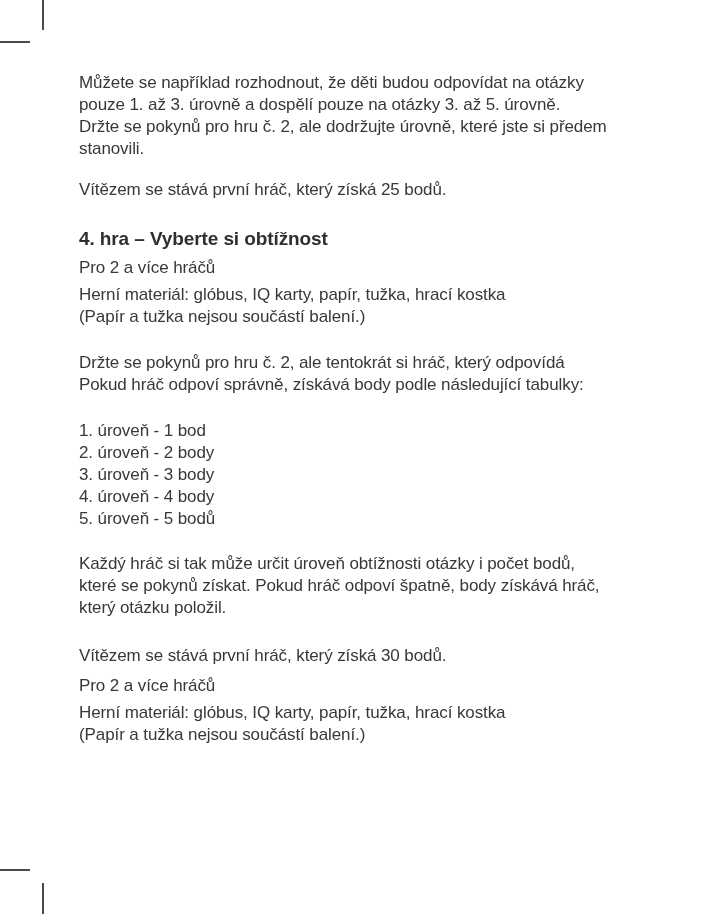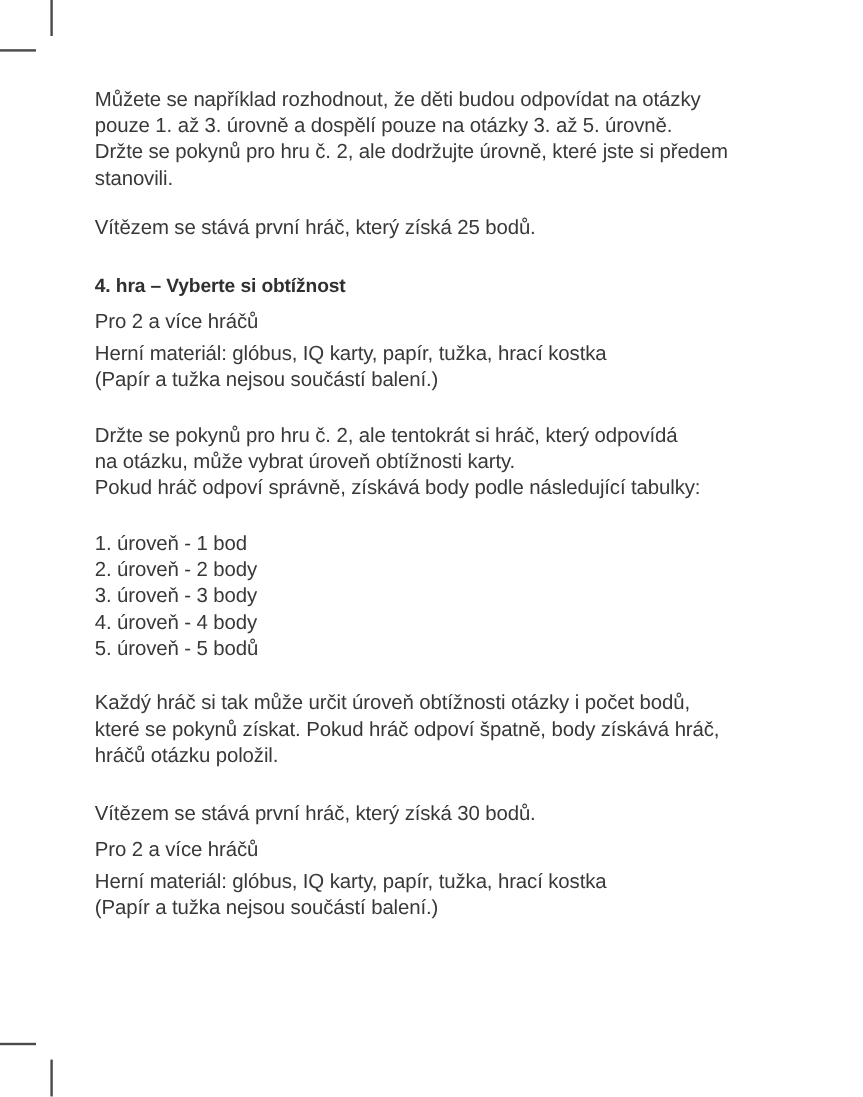--- a/index.html
+++ b/index.html
@@ -28,21 +28,21 @@
     top: 72px;
     width: 575px;
     font-size: 17px;
     line-height: 22px;
     letter-spacing: -0.1px;
   }
   .para { margin: 0; }
   .ln { display: block; white-space: nowrap; }
   .heading {
     font-weight: 700;
-    font-size: 16px;
+    font-size: 19px;
     color: #2f2f2f;
     line-height: 22px;
     margin: 0;
   }
   .mt-winner25   { margin-top: 19px; }
   .mt-heading4   { margin-top: 27px; }
   .mt-players4   { margin-top: 7px; }
   .mt-material4  { margin-top: 5px; }
   .mt-rules4     { margin-top: 24px; }
   .mt-points     { margin-top: 24px; }
@@ -85,36 +85,35 @@
       <span class="ln">Pro 2 a více hráčů</span>
     </div>
 
     <div class="para mt-material4">
       <span class="ln">Herní materiál: glóbus, IQ karty, papír, tužka, hrací kostka</span>
       <span class="ln">(Papír a tužka nejsou součástí balení.)</span>
     </div>
 
     <div class="para mt-rules4">
       <span class="ln">Držte se pokynů pro hru č. 2, ale tentokrát si hráč, který odpovídá</span>
-      <span class="ln">na otázku, může vybrat úroveň obtížnosti karty.</span>
       <span class="ln">Pokud hráč odpoví správně, získává body podle následující tabulky:</span>
     </div>
 
     <div class="para mt-points">
       <span class="ln">1. úroveň - 1 bod</span>
       <span class="ln">2. úroveň - 2 body</span>
       <span class="ln">3. úroveň - 3 body</span>
       <span class="ln">4. úroveň - 4 body</span>
       <span class="ln">5. úroveň - 5 bodů</span>
     </div>
 
     <div class="para mt-explain">
       <span class="ln">Každý hráč si tak může určit úroveň obtížnosti otázky i počet bodů,</span>
       <span class="ln">které se pokynů získat. Pokud hráč odpoví špatně, body získává hráč,</span>
-      <span class="ln">hráčů otázku položil.</span>
+      <span class="ln">který otázku položil.</span>
     </div>
 
     <div class="para mt-winner50">
       <span class="ln">Vítězem se stává první hráč, který získá 30 bodů.</span>
     </div>
 
 
     <div class="para mt-players5">
       <span class="ln">Pro 2 a více hráčů</span>
     </div>

